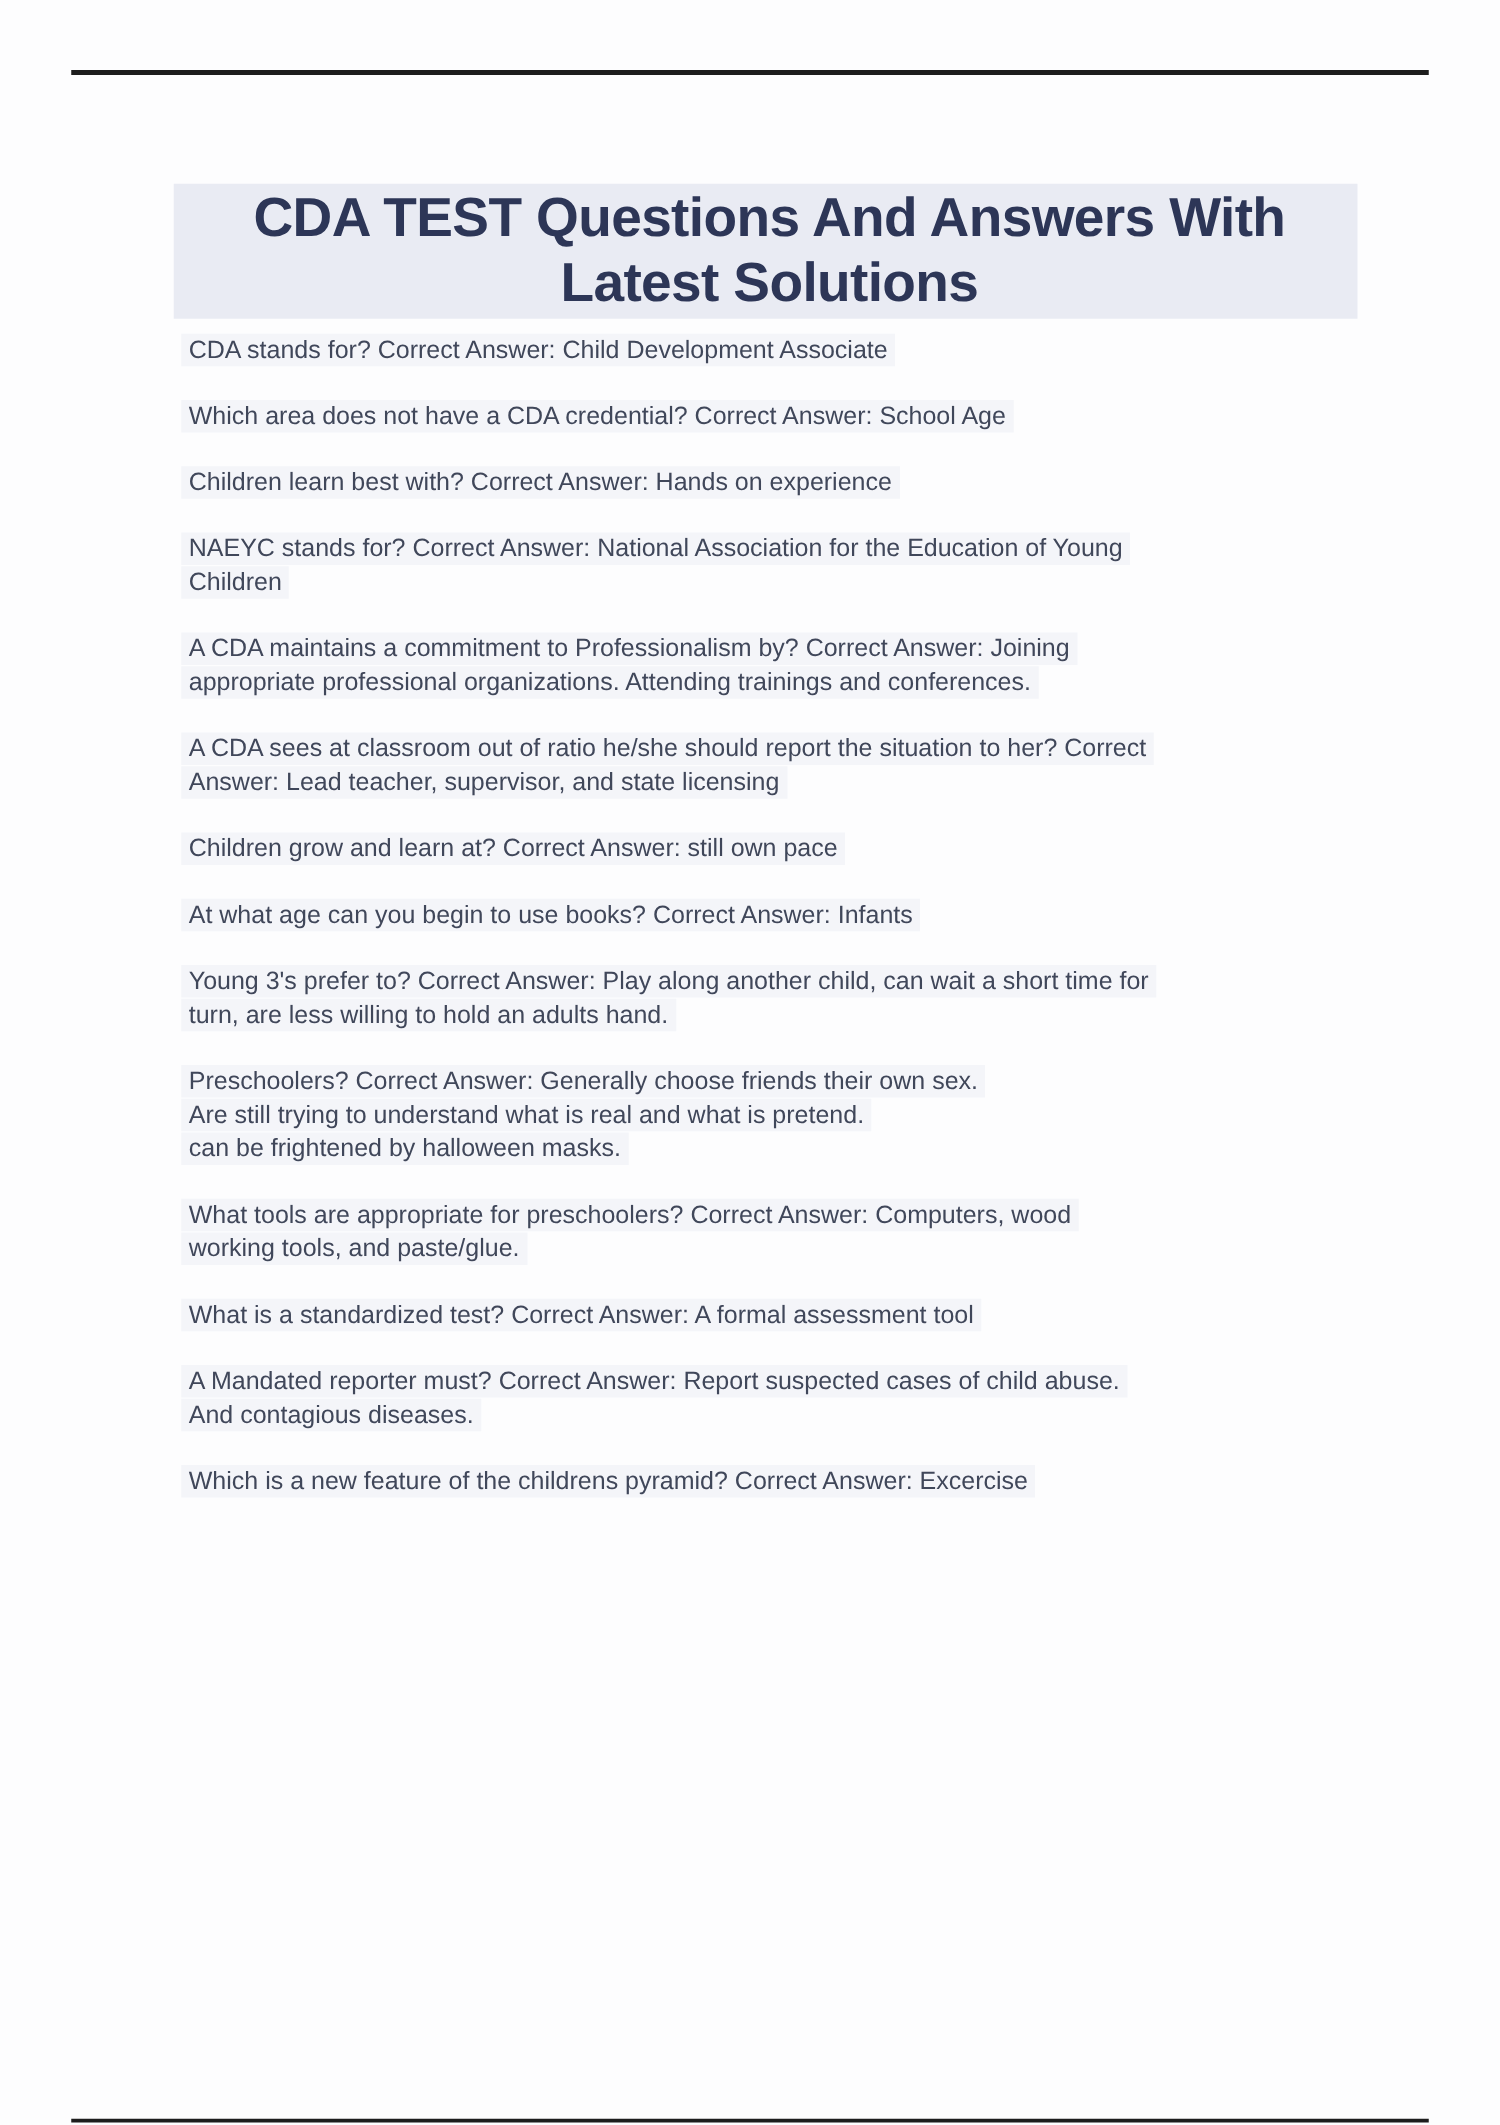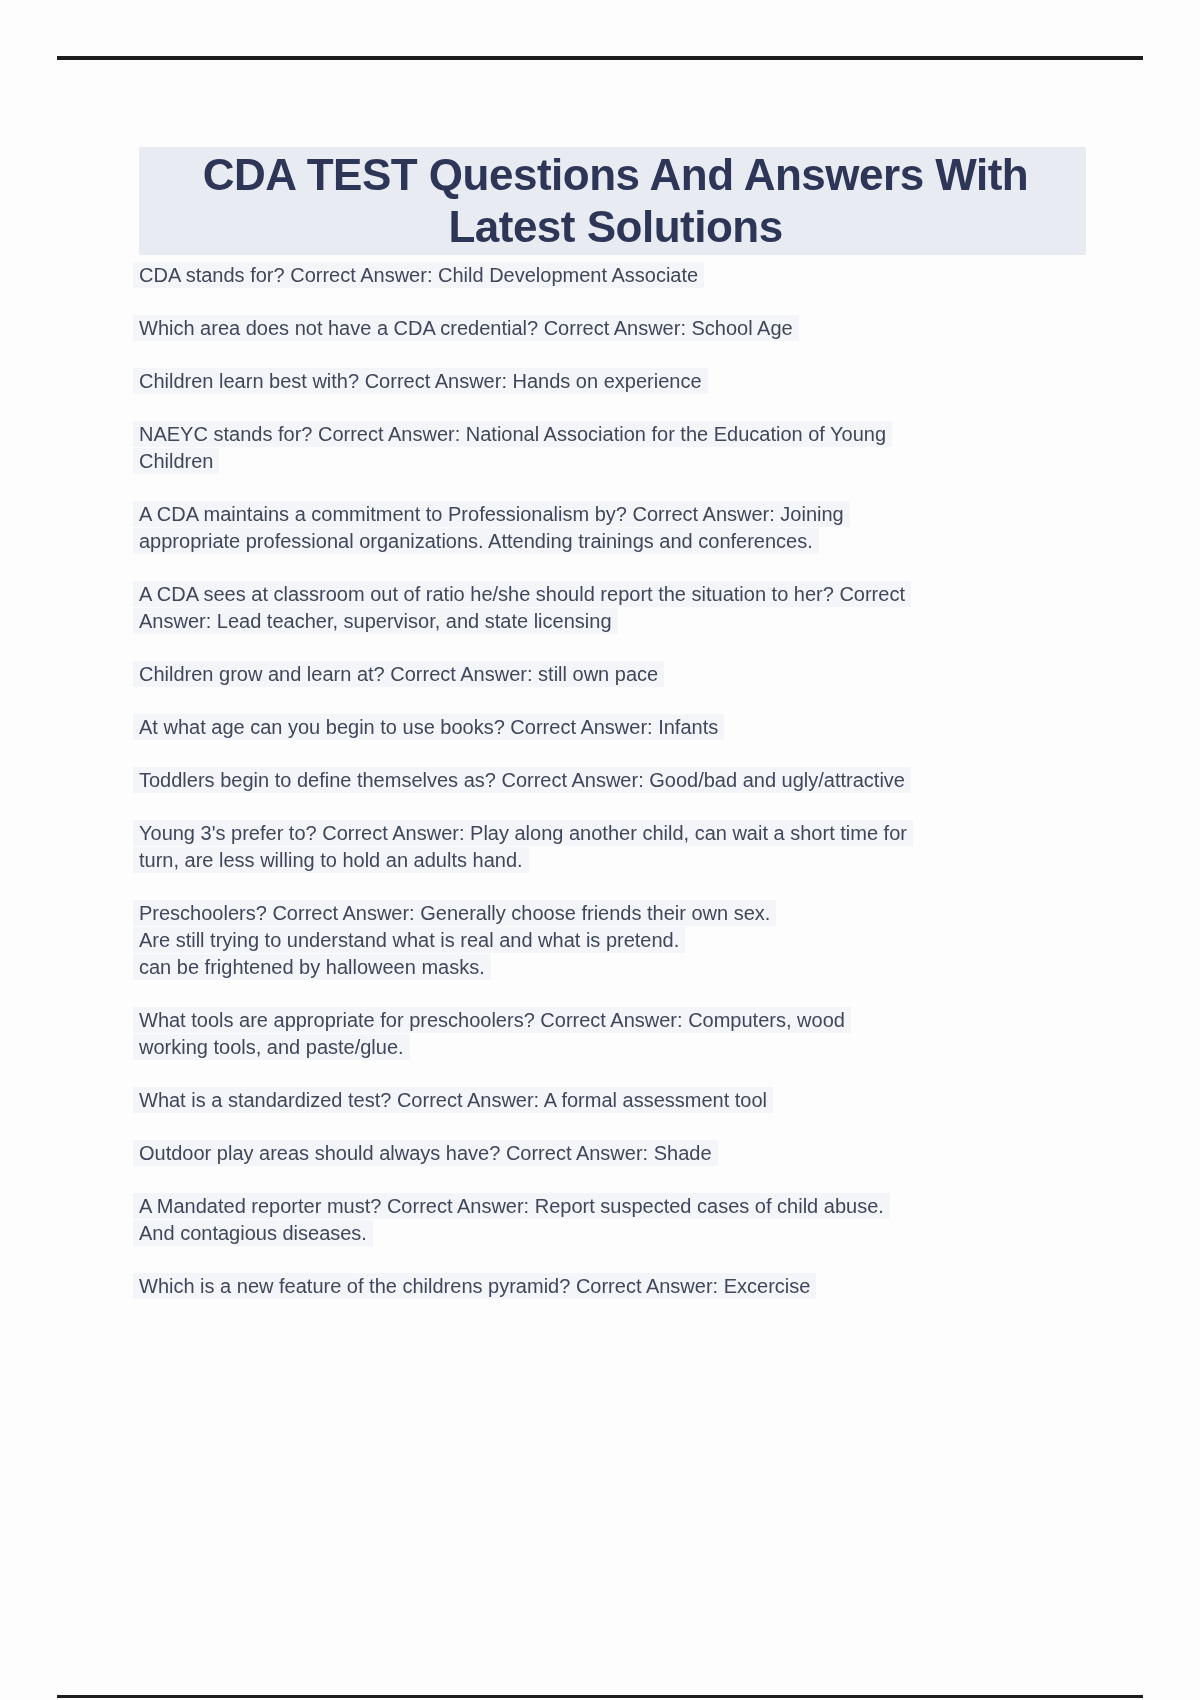--- a/index.html
+++ b/index.html
@@ -41,21 +41,21 @@
     background: var(--title-highlight, #e9ebf3);
     color: var(--title-text, #2d3657);
     font-size: 44px;
     line-height: 52px;
     font-weight: 700;
     white-space: pre-line;
     letter-spacing: -0.5px;
     text-align: center;
   }
   .qa-list {
-    margin: 0;
+    margin: 12px;
     padding: 0;
   }
   p.qa {
     margin: 0 0 26px 0;
     padding: 0;
     font-size: 20px;
     line-height: 27px;
     color: var(--body-text, #40475a);
     white-space: pre-line;
   }
@@ -80,29 +80,27 @@
       <p class="qa"><span class="hl">Which area does not have a CDA credential? Correct Answer: School Age</span></p>
       <p class="qa"><span class="hl">Children learn best with? Correct Answer: Hands on experience</span></p>
       <p class="qa"><span class="hl">NAEYC stands for? Correct Answer: National Association for the Education of Young
 Children</span></p>
       <p class="qa"><span class="hl">A CDA maintains a commitment to Professionalism by? Correct Answer: Joining
 appropriate professional organizations. Attending trainings and conferences.</span></p>
       <p class="qa"><span class="hl">A CDA sees at classroom out of ratio he/she should report the situation to her? Correct
 Answer: Lead teacher, supervisor, and state licensing</span></p>
       <p class="qa"><span class="hl">Children grow and learn at? Correct Answer: still own pace</span></p>
       <p class="qa"><span class="hl">At what age can you begin to use books? Correct Answer: Infants</span></p>
-      <p class="qa"><span class="hl">Toddlers begin to define themselves as? Correct Answer: Good/bad and ugly/attractive</span></p>
       <p class="qa"><span class="hl">Young 3's prefer to? Correct Answer: Play along another child, can wait a short time for
 turn, are less willing to hold an adults hand.</span></p>
       <p class="qa"><span class="hl">Preschoolers? Correct Answer: Generally choose friends their own sex.
 Are still trying to understand what is real and what is pretend.
 can be frightened by halloween masks.</span></p>
       <p class="qa"><span class="hl">What tools are appropriate for preschoolers? Correct Answer: Computers, wood
 working tools, and paste/glue.</span></p>
       <p class="qa"><span class="hl">What is a standardized test? Correct Answer: A formal assessment tool</span></p>
-      <p class="qa"><span class="hl">Outdoor play areas should always have? Correct Answer: Shade</span></p>
       <p class="qa"><span class="hl">A Mandated reporter must? Correct Answer: Report suspected cases of child abuse.
 And contagious diseases.</span></p>
       <p class="qa"><span class="hl">Which is a new feature of the childrens pyramid? Correct Answer: Excercise</span></p>
     </div>
 </div>
 
 <div class="rule rule-bottom"></div>
 
 </body></html>

